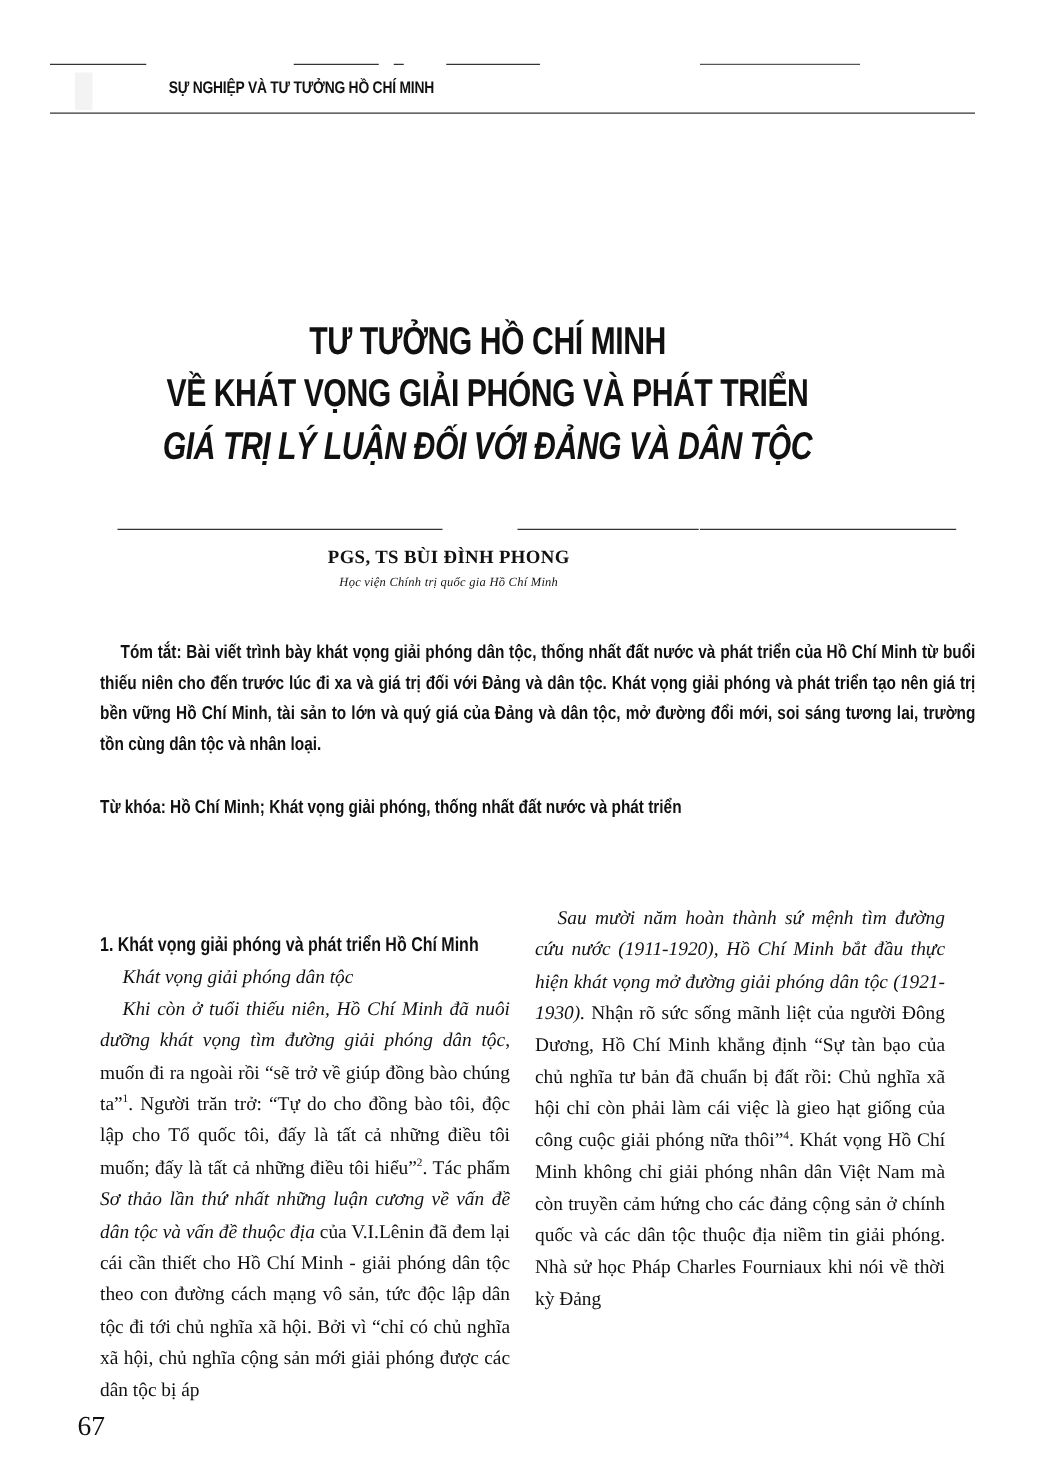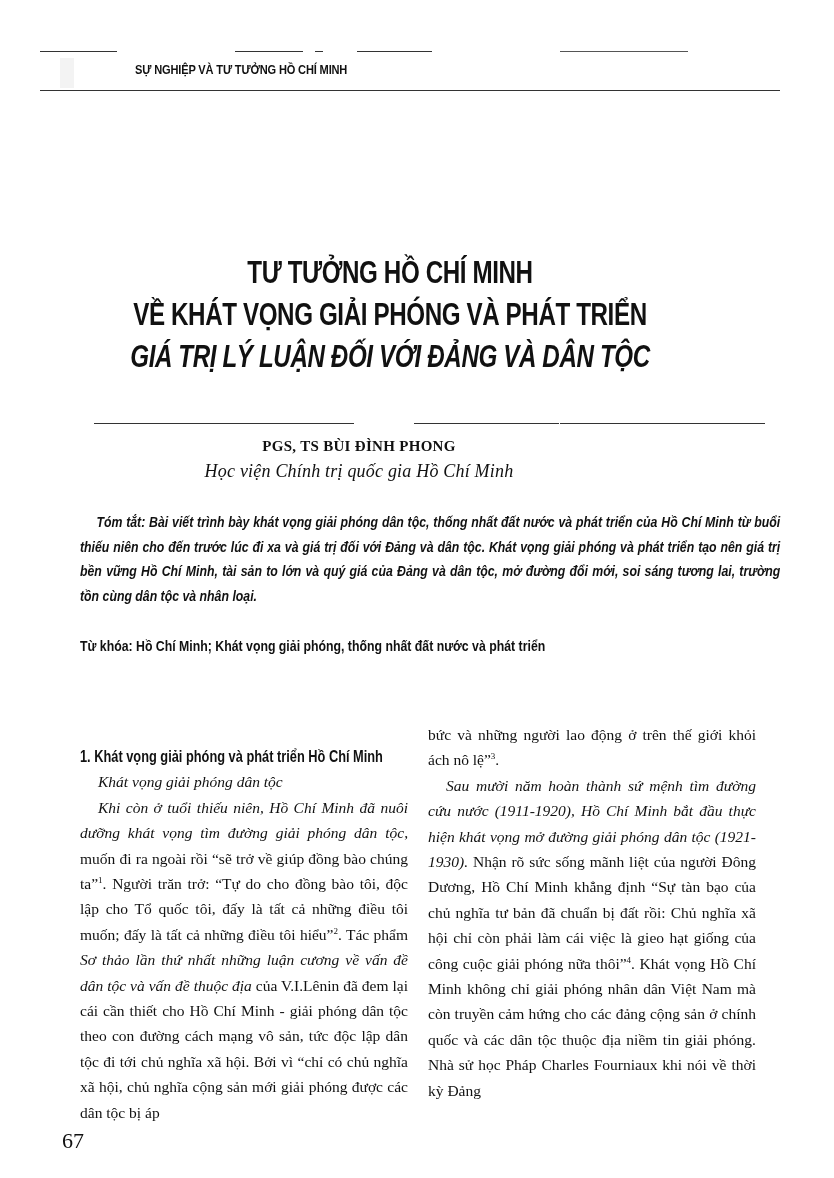--- a/index.html
+++ b/index.html
@@ -20,25 +20,25 @@
       position: absolute; left: 0; width: 780px; top: 252px; text-align: center;
       font-family: "Liberation Sans", sans-serif; font-weight: bold;
     }
     .title-line {
       font-size: 31px; line-height: 42px; letter-spacing: -0.5px;
       transform: scaleX(0.78); transform-origin: center; white-space: nowrap;
     }
     .title-line.italic { font-style: italic; }
     .author-block { position: absolute; left: 0; width: 718px; top: 438px; text-align: center; }
     .author-name { font-weight: bold; font-size: 15px; letter-spacing: 0.3px; }
-    .affiliation { font-style: italic; font-size: 18px; margin-top: 6px; letter-spacing: 0.2px; }
+    .affiliation { font-style: italic; font-size: 10px; margin-top: 6px; letter-spacing: 0.2px; }
     .abstract {
       position: absolute; left: 80px; top: 510px; width: 700px;
       font-family: "Liberation Sans", sans-serif; font-weight: bold;
-      font-size: 15px; line-height: 24.5px; font-style: italic;
+      font-size: 15px; line-height: 24.5px;
     }
     .abstract .inner { transform: scaleX(0.82); transform-origin: left; width: 854px; text-indent: 20px; text-align: justify; }
     .keywords {
       position: absolute; left: 80px; top: 637px; width: 854px;
       font-family: "Liberation Sans", sans-serif; font-weight: bold; font-size: 15px;
       transform: scaleX(0.82); transform-origin: left; white-space: nowrap;
     }
     .col {
       position: absolute; top: 744px; width: 328px;
       font-size: 15.5px; line-height: 25.4px; text-align: justify;
@@ -89,17 +89,16 @@
 
 <div class="keywords">Từ khóa: Hồ Chí Minh; Khát vọng giải phóng, thống nhất đất nước và phát triển</div>
 
 <div class="col left">
   <div class="section-heading">1. Khát vọng giải phóng và phát triển Hồ Chí Minh</div>
   <div class="sub-heading">Khát vọng giải phóng dân tộc</div>
   <div class="para"><span class="it">Khi còn ở tuổi thiếu niên, Hồ Chí Minh đã nuôi dưỡng khát vọng tìm đường giải phóng dân tộc</span><span>, muốn đi ra ngoài rồi “sẽ trở về giúp đồng bào chúng ta”</span><sup>1</sup><span>. Người trăn trở: “Tự do cho đồng bào tôi, độc lập cho Tổ quốc tôi, đấy là tất cả những điều tôi muốn; đấy là tất cả những điều tôi hiểu”</span><sup>2</sup><span>. Tác phẩm </span><span class="it">Sơ thảo lần thứ nhất những luận cương về vấn đề dân tộc và vấn đề thuộc địa</span><span> của V.I.Lênin đã đem lại cái cần thiết cho Hồ Chí Minh - giải phóng dân tộc theo con đường cách mạng vô sản, tức độc lập dân tộc đi tới chủ nghĩa xã hội. Bởi vì “chỉ có chủ nghĩa xã hội, chủ nghĩa cộng sản mới giải phóng được các dân tộc bị áp</span></div>
 </div>
 
 <div class="col right">
-  <div><span>bức và những người lao động ở trên thế giới khỏi ách nô lệ”</span><sup>3</sup><span>.</span></div>
   <div class="para"><span class="it">Sau mười năm hoàn thành sứ mệnh tìm đường cứu nước (1911-1920), Hồ Chí Minh bắt đầu thực hiện khát vọng mở đường giải phóng dân tộc (1921-1930).</span><span> Nhận rõ sức sống mãnh liệt của người Đông Dương, Hồ Chí Minh khẳng định “Sự tàn bạo của chủ nghĩa tư bản đã chuẩn bị đất rồi: Chủ nghĩa xã hội chỉ còn phải làm cái việc là gieo hạt giống của công cuộc giải phóng nữa thôi”</span><sup>4</sup><span>. Khát vọng Hồ Chí Minh không chỉ giải phóng nhân dân Việt Nam mà còn truyền cảm hứng cho các đảng cộng sản ở chính quốc và các dân tộc thuộc địa niềm tin giải phóng. Nhà sử học Pháp Charles Fourniaux khi nói về thời kỳ Đảng</span></div>
 </div>
 
 <div class="page-number">67</div>
 
 </body></html>

